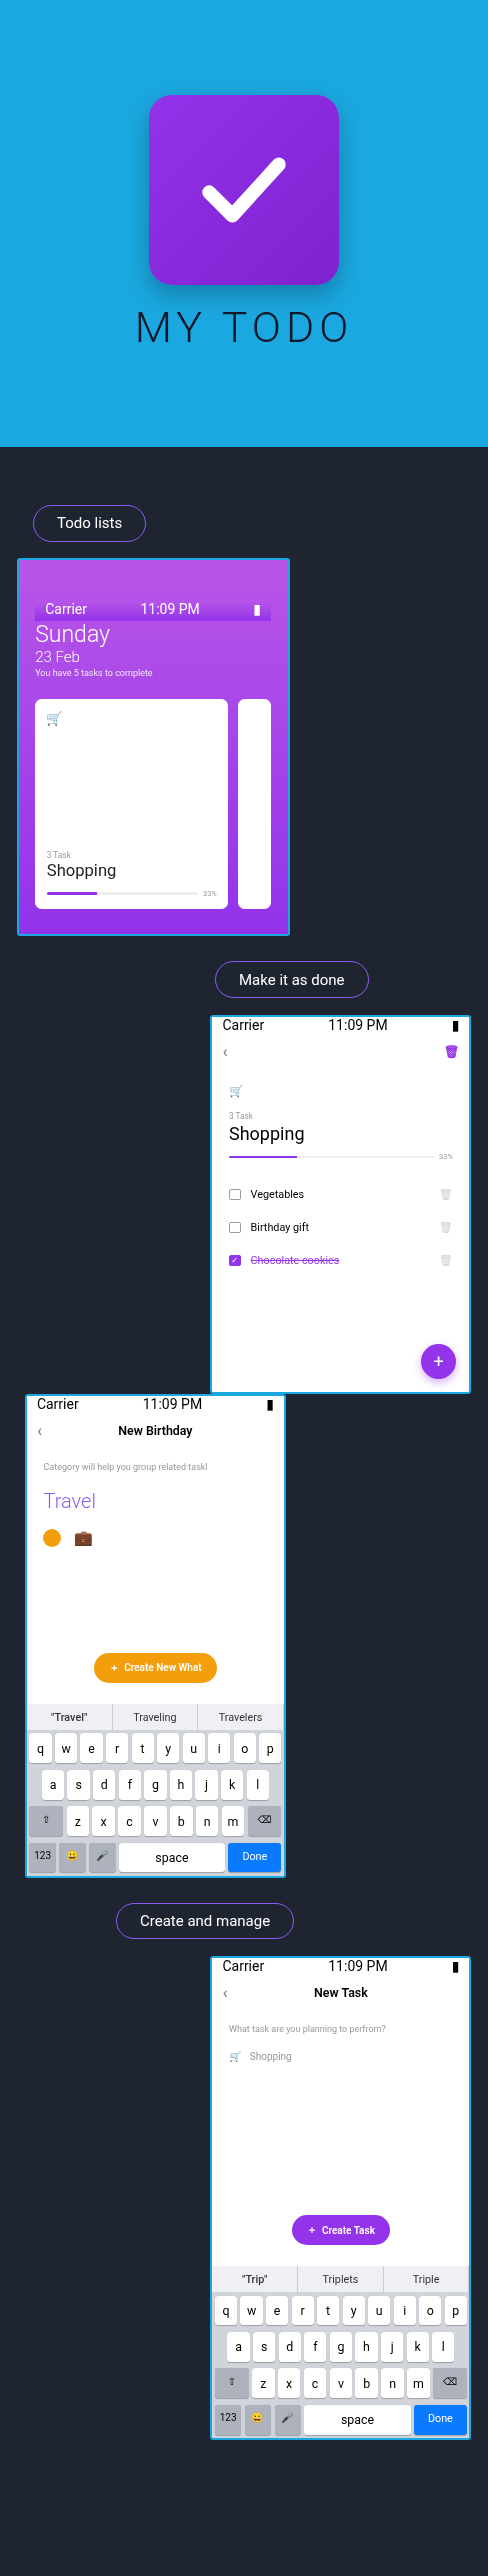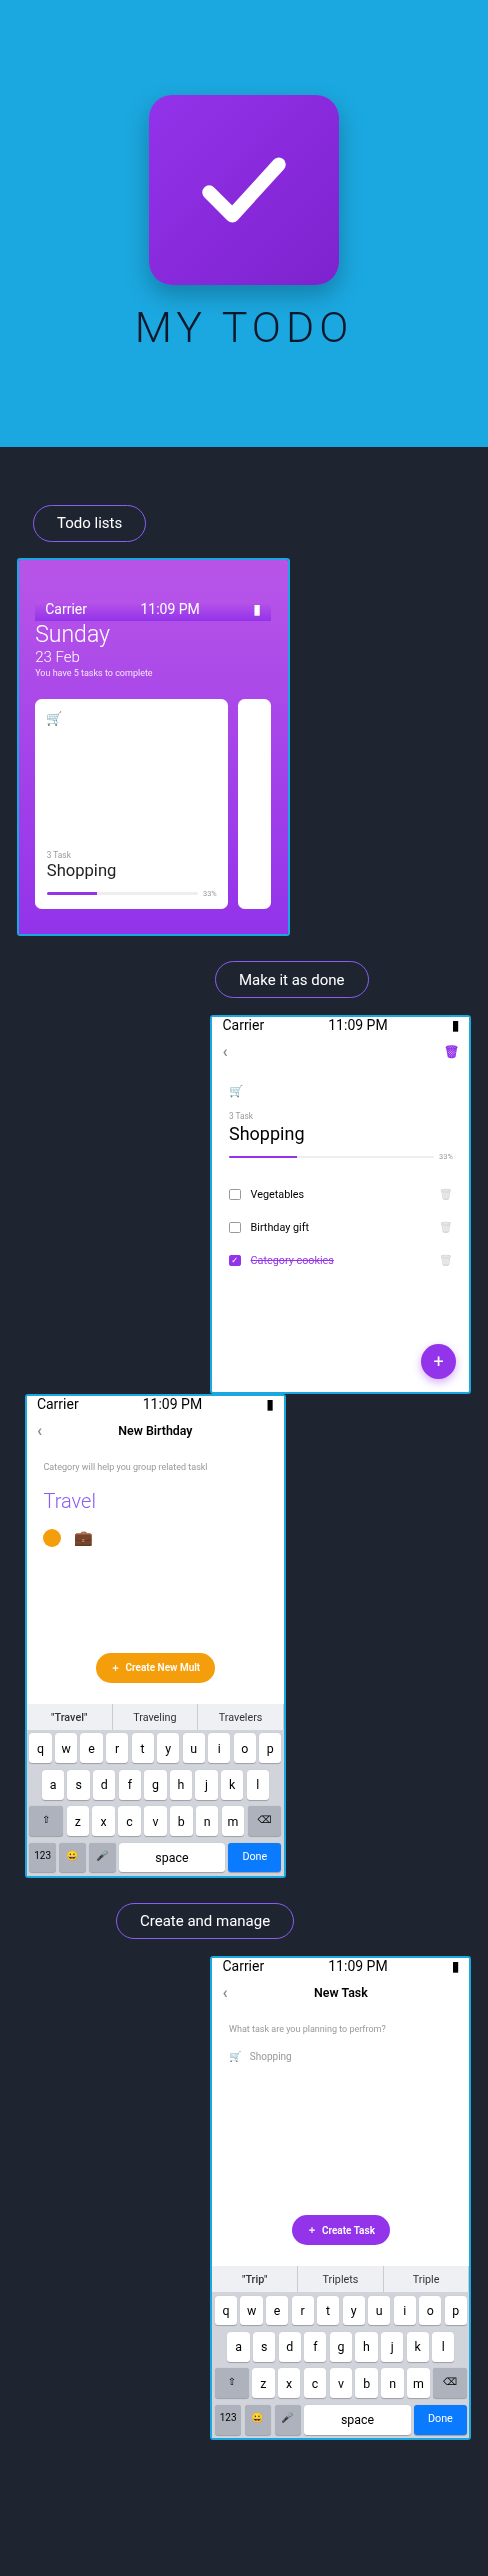--- a/index.html
+++ b/index.html
@@ -149,21 +149,21 @@
               <span class="task-name">Vegetables</span>
               <span class="trash">🗑</span>
             </div>
             <div class="task">
               <span class="cbx "></span>
               <span class="task-name">Birthday gift</span>
               <span class="trash">🗑</span>
             </div>
             <div class="task done">
               <span class="cbx checked">✓</span>
-              <span class="task-name">Category cookies</span>
+              <span class="task-name">Chocolate cookies</span>
               <span class="trash">🗑</span>
             </div>
           </div>
     </div>
     <div class="fab">+</div>
   </div>
 </div>
 
 
 <div class="phone-row">
@@ -178,21 +178,21 @@
       <span>New Birthday</span>
     </div>
     <div class="form-area">
       <div class="form-hint">Category will help you group related taskl</div>
       <div class="form-input">Travel</div>
       <div class="color-row">
         <div class="swatch orange"></div>
         <span class="grey-icon">💼</span>
       </div>
     </div>
-    <div class="cta-wrap"><div class="cta">＋ <span>Create New Mult</span></div></div>
+    <div class="cta-wrap"><div class="cta">＋ <span>Create New What</span></div></div>
     <div class="kbd">
       <div class="sugg">
         <div>"Travel"</div>
         <div>Traveling</div>
         <div>Travelers</div>
       </div>
       <div class="kbd-keys">
             <div class="krow ">
               <div class="key">q</div>
               <div class="key">w</div>

